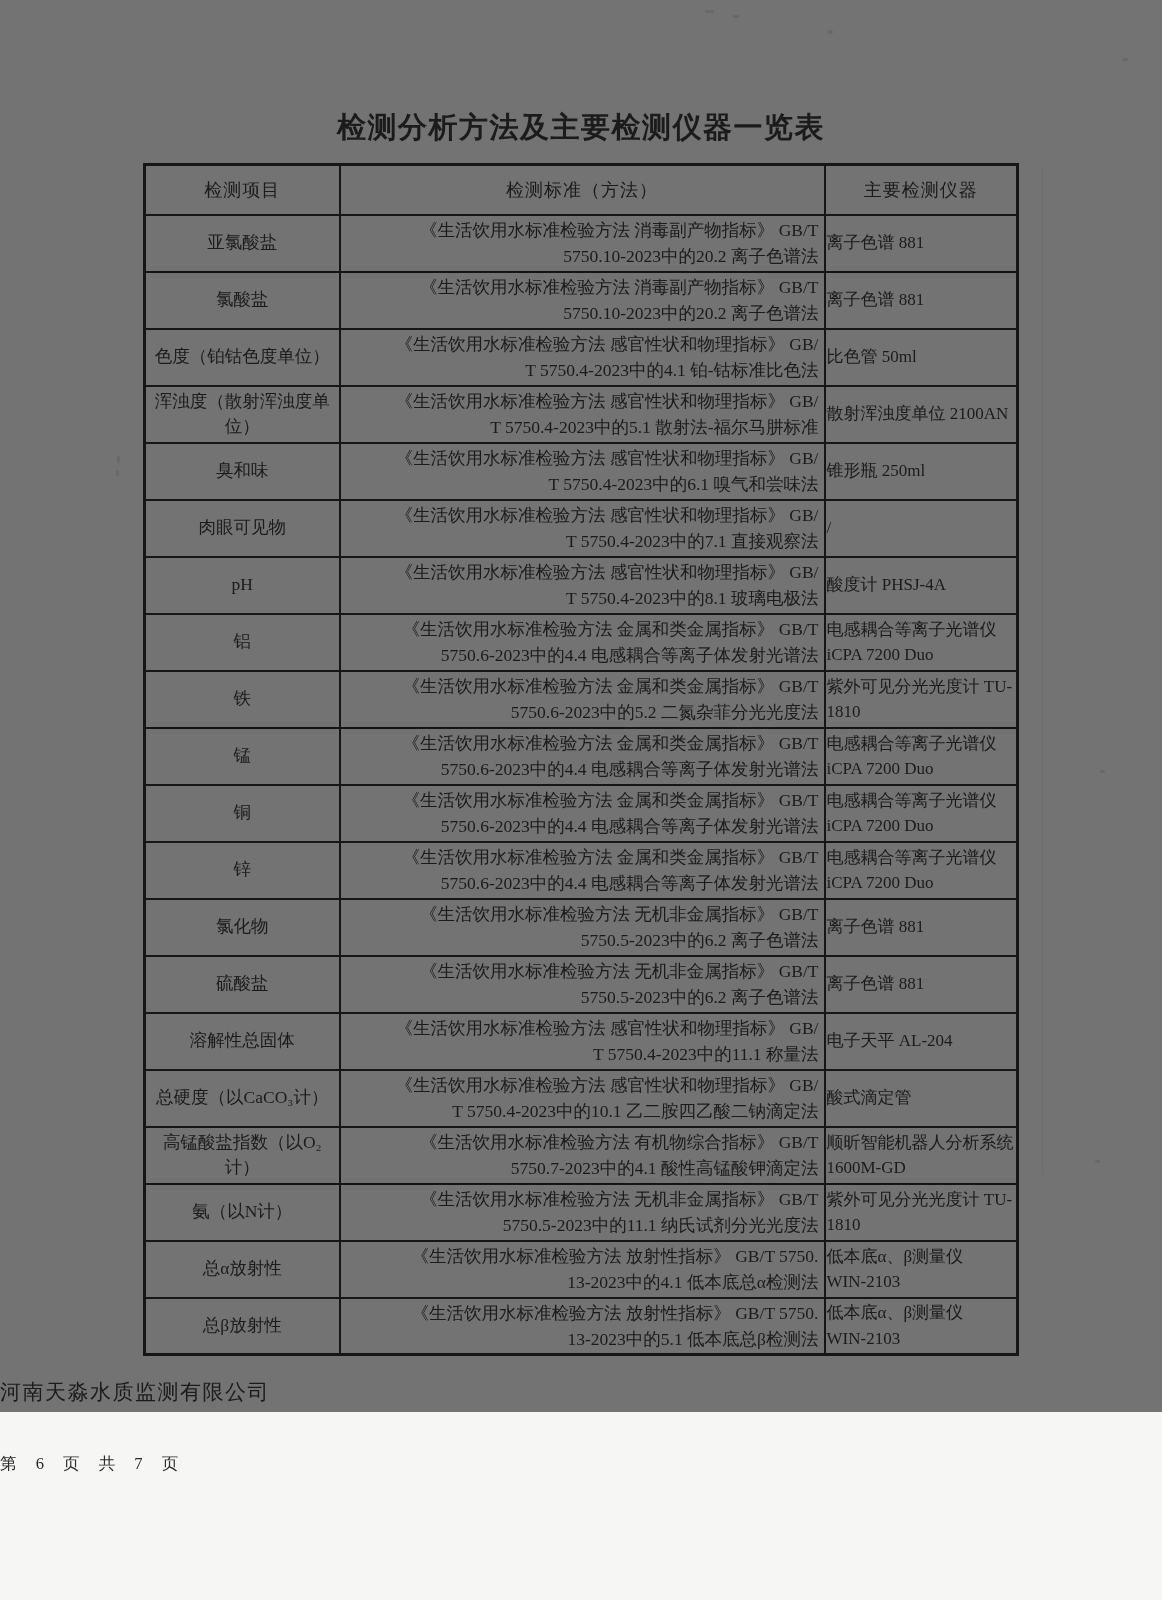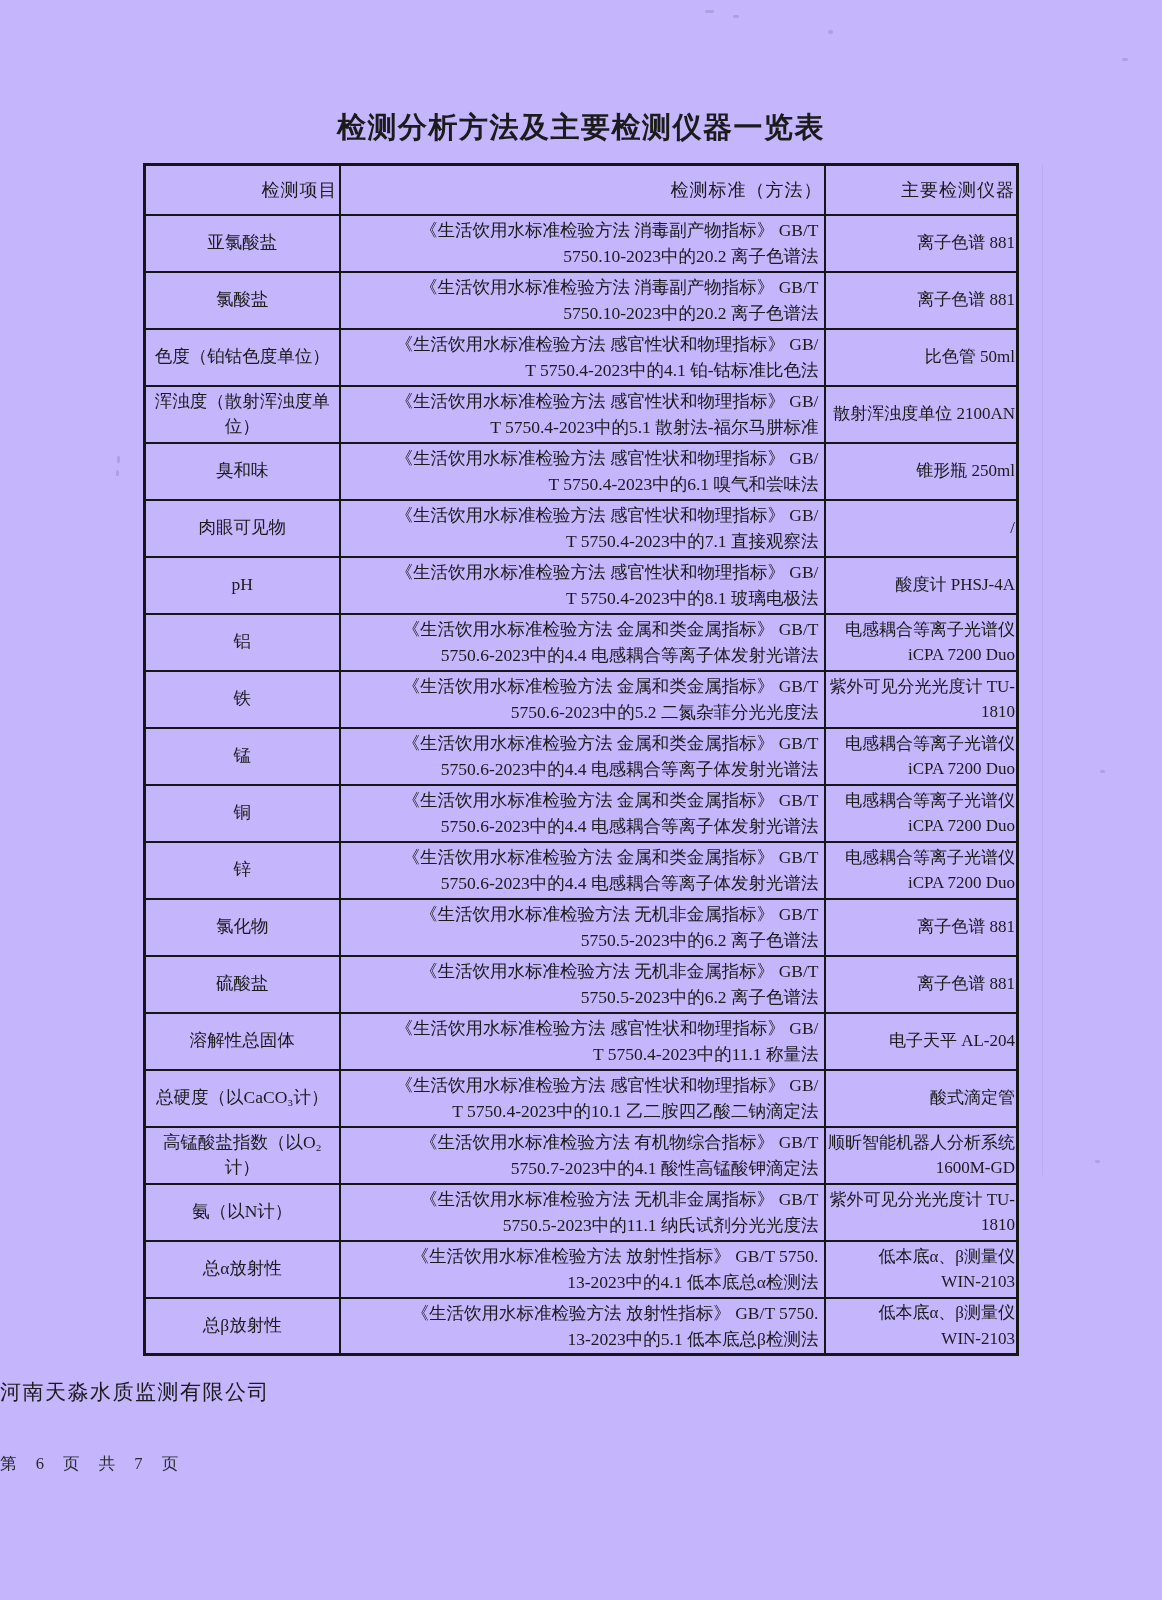--- a/index.html
+++ b/index.html
@@ -6,22 +6,22 @@
   body {
     width:1162px; height:1600px;
     background:#f6f6f4;
     font-family:"Liberation Serif","DejaVu Serif",serif;
     color:#1b1b1b;
     position:relative;
     overflow:hidden;
   }
   .page {
     position:absolute; left:0; top:0;
-    width:1162px; height:1600px;
-    background:#c4b5fd;
+    width:1162px; height:1412px;
+    background:#737373;
   }
   .doc-title {
     position:absolute;
     left:0; top:108px;
     width:1162px;
     text-align:center;
     font-size:29px;
     font-weight:600;
     letter-spacing:1.5px;
     margin:0;
@@ -37,39 +37,39 @@
   table.methods th, table.methods td {
     border:2px solid #161616;
     vertical-align:middle;
     overflow:hidden;
   }
   thead tr { height:50px; }
   tbody tr { height:57px; }
   th {
     font-weight:normal;
     font-size:18px;
-    text-align:right;
+    text-align:center;
     letter-spacing:1px;
     margin-left:12px;
   }
   td.c-item {
     text-align:center;
     font-size:17.5px;
     line-height:1.45;
     padding:1px 2px;
   }
   td.c-method {
     text-align:right;
     font-size:17.5px;
     line-height:1.5;
     padding:1px 5px;
     white-space:pre-line;
   }
   td.c-instr {
-    text-align:right;
+    text-align:left;
     font-size:17px;
     line-height:1.5;
     padding:1px 1px;
     white-space:pre-line;
   }
   .company {
     position:absolute;
     left:0; top:1378px;
     width:1016px;
     text-align:left;

